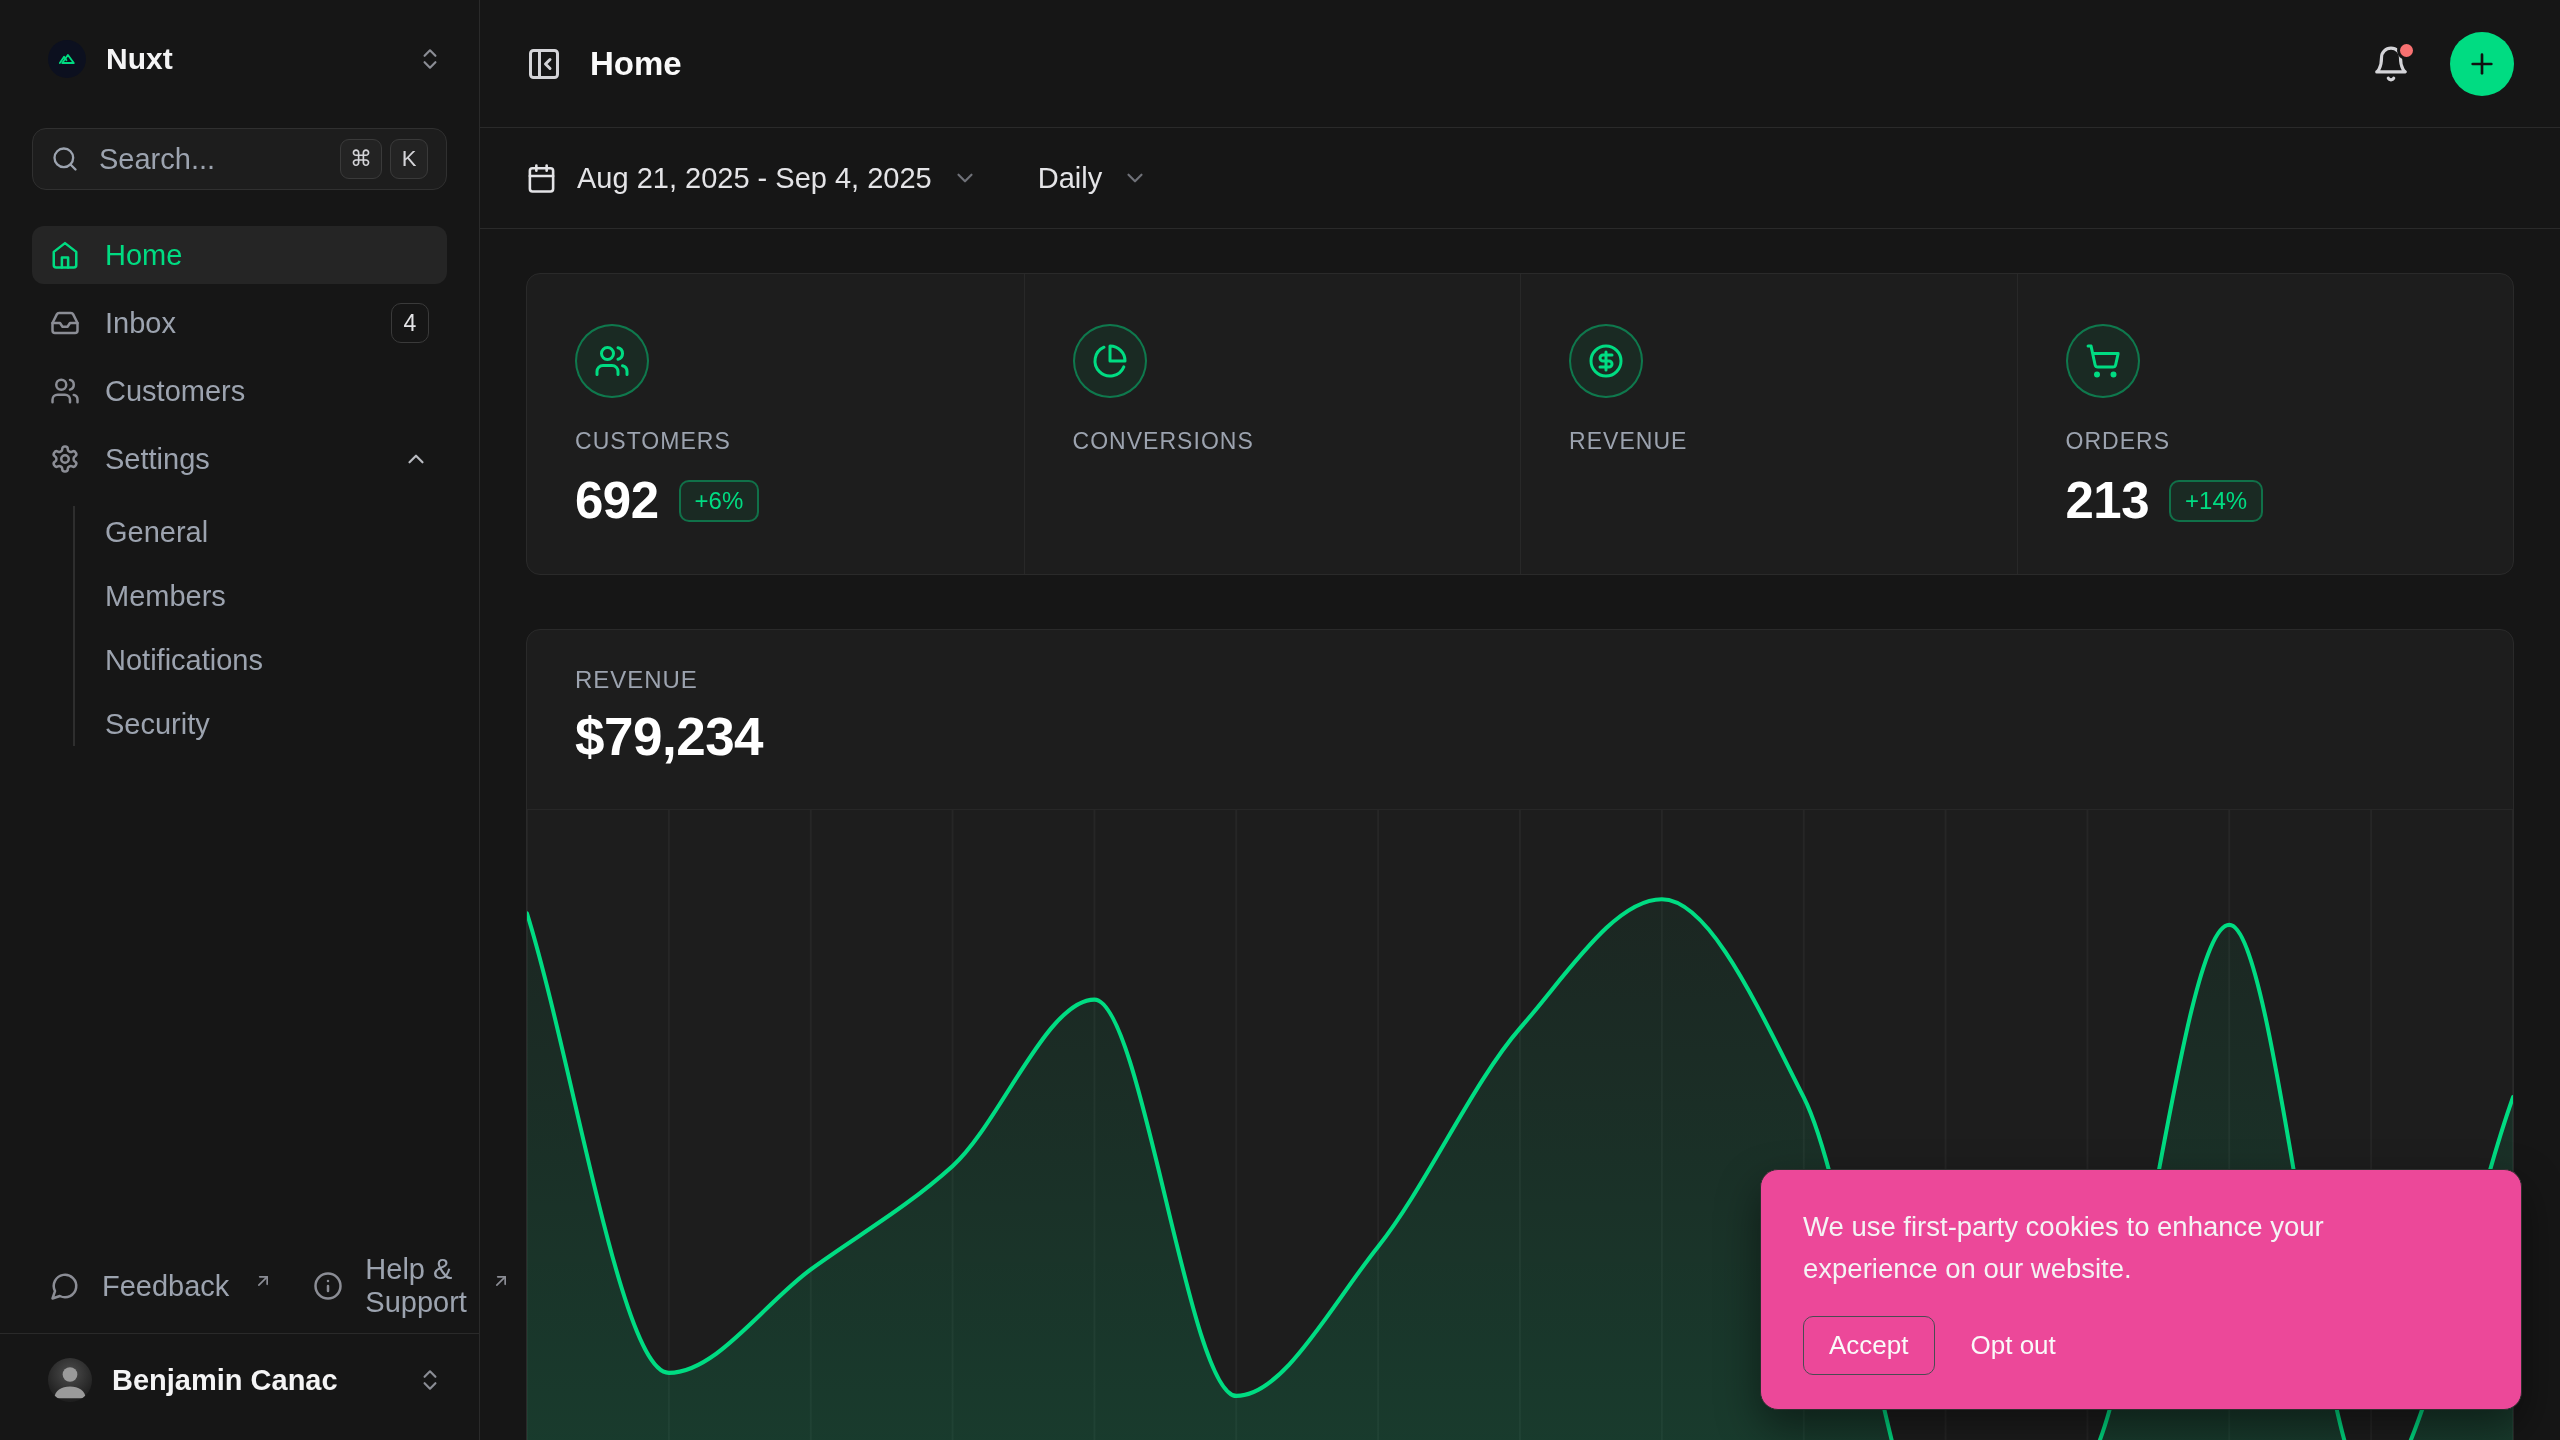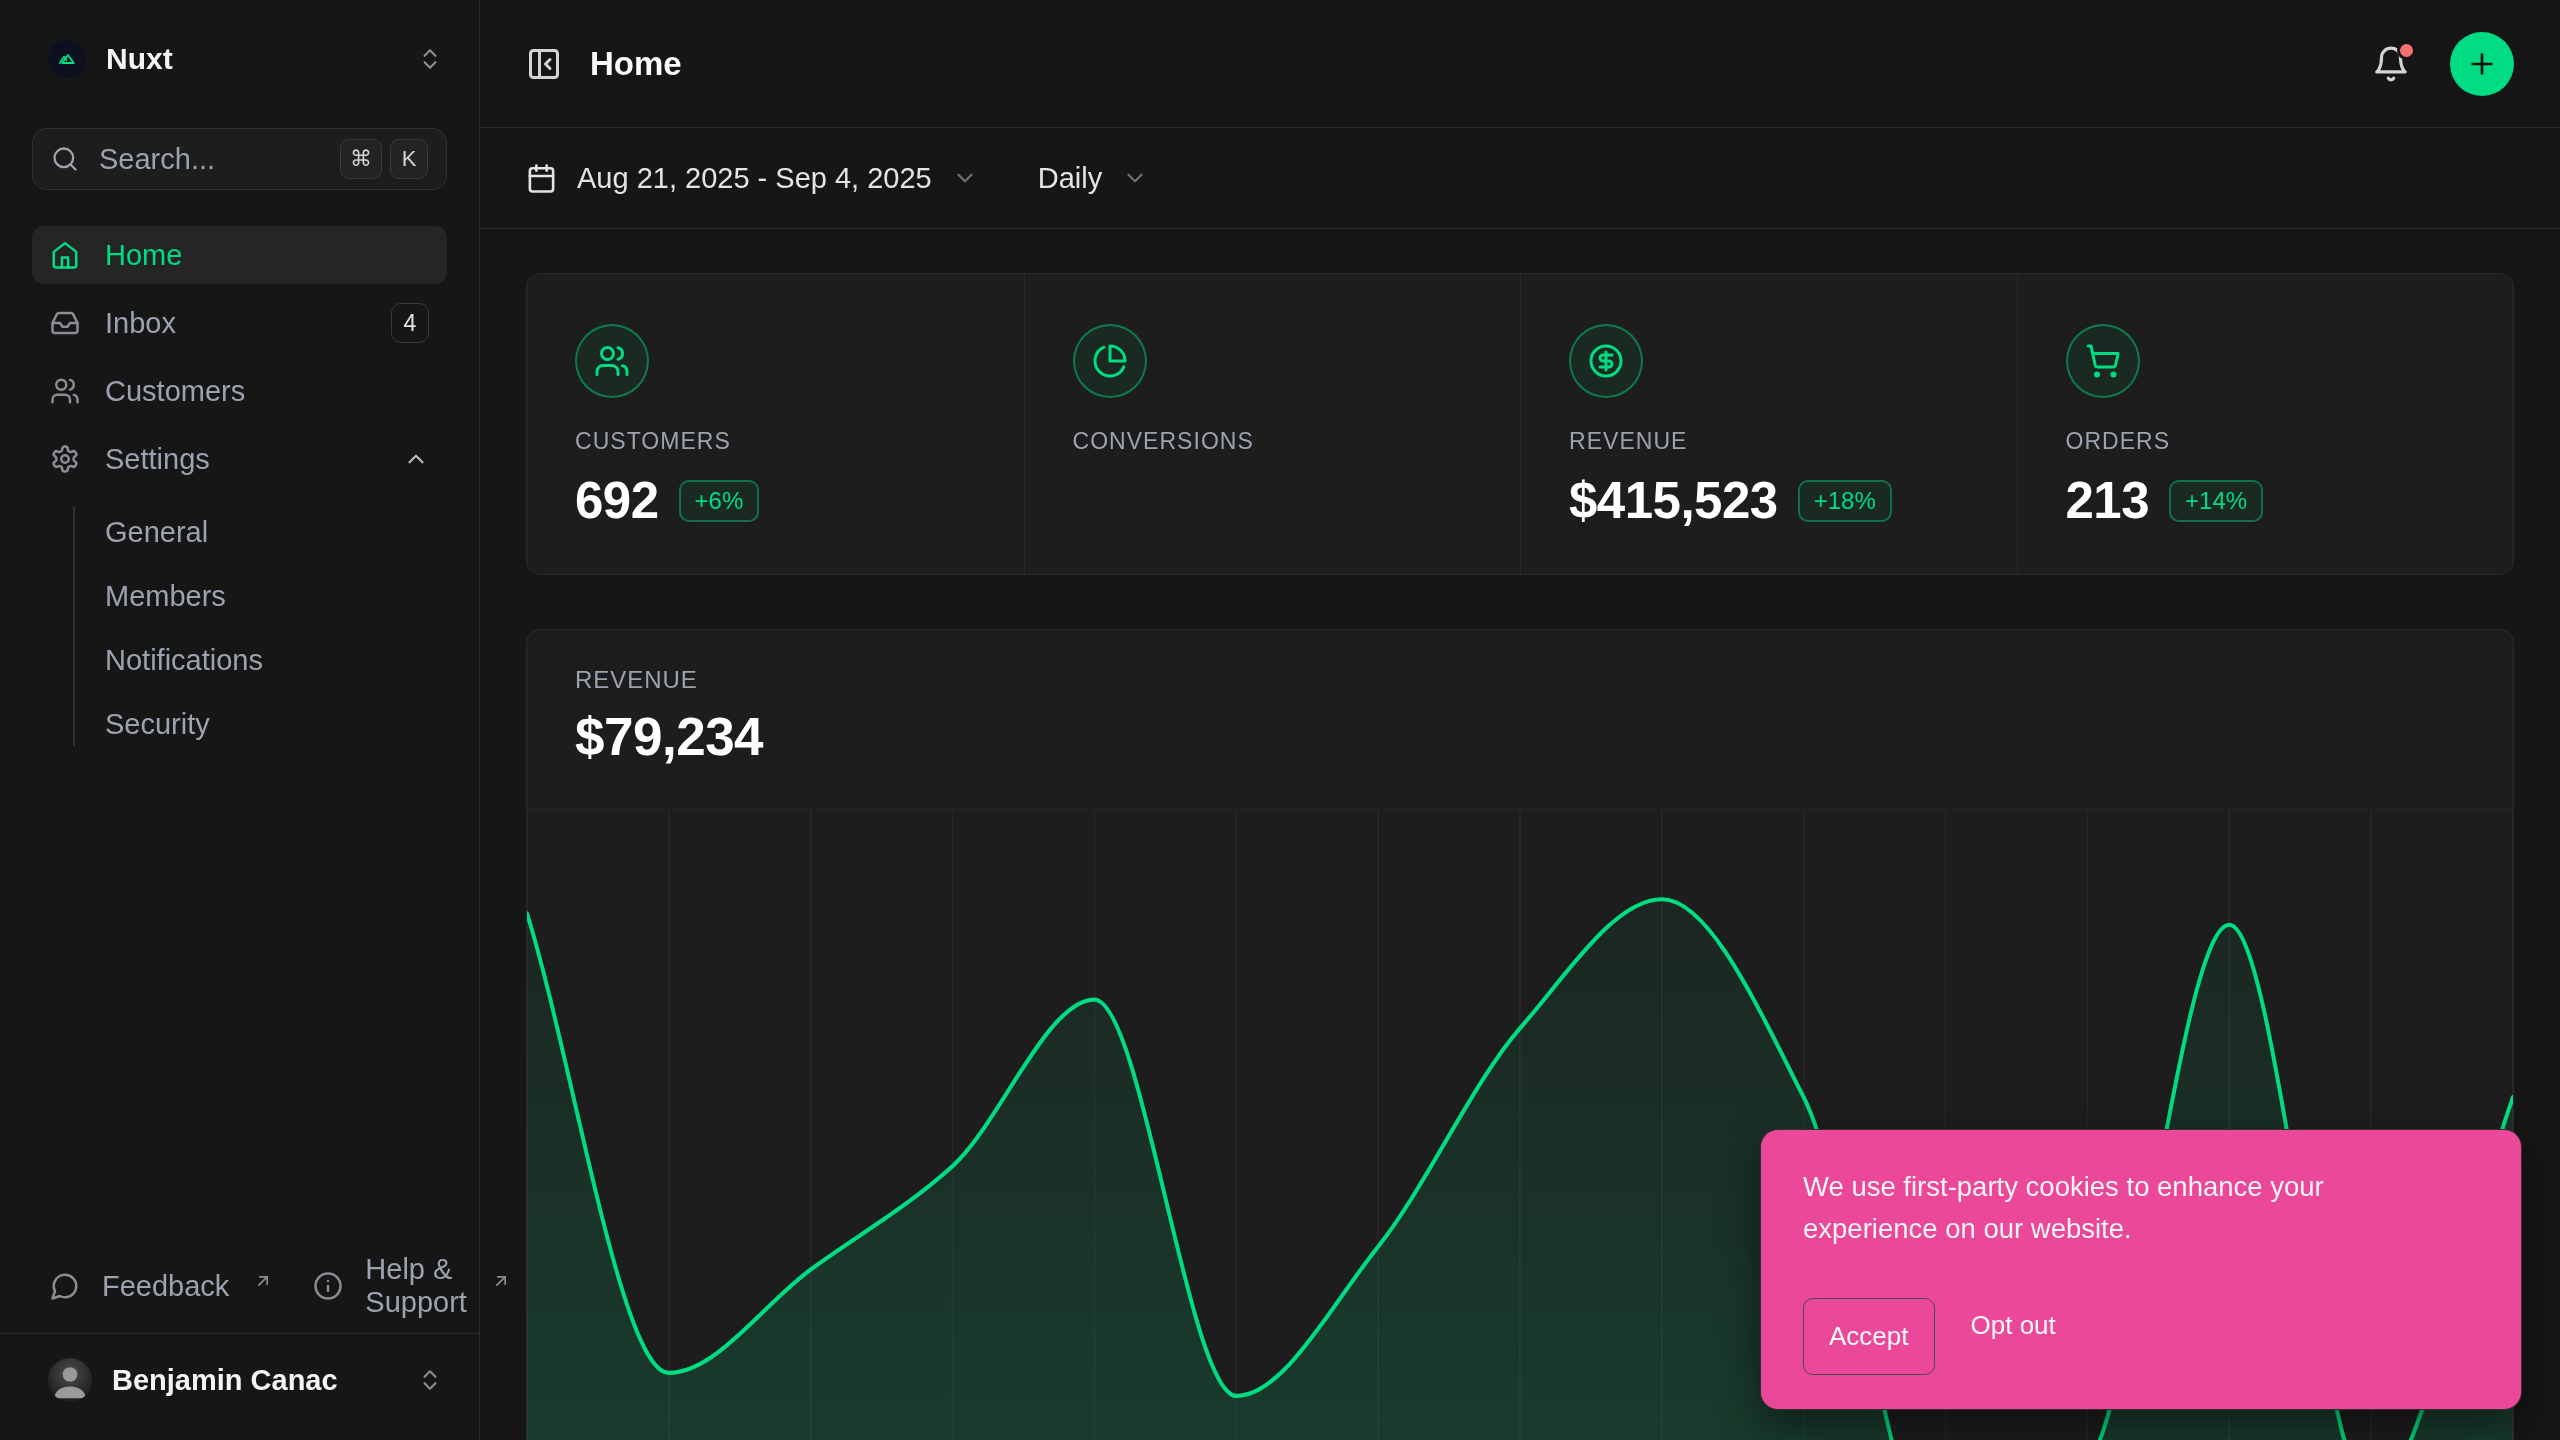--- a/index.html
+++ b/index.html
@@ -92,21 +92,21 @@
   .rev-value { margin-top:12px; font-size:53px; font-weight:700; color:#ffffff; letter-spacing:-0.5px; }
   .chart { margin-top:42px; border-top:1px solid #272727; flex:1; position:relative; }
   .chart svg { position:absolute; inset:0; width:100%; height:100%; }
 
   
   .cookie { position:fixed; right:38px; bottom:30px; width:762px; background:#ec4899; border:1px solid #2f2f2f;
             border-radius:18px; padding:36px 42px 34px; box-shadow:0 18px 44px rgba(0,0,0,.45); }
   .cookie .msg { font-size:27.5px; line-height:1.52; color:#f4f4f5; max-width:620px; }
   .cookie .actions { margin-top:26px; display:flex; align-items:center; gap:36px; }
   .btn-accept { font-family:inherit; font-size:26px; color:#fafafa; background:transparent; border:1px solid #4b4b52;
-                border-radius:10px; padding:22px 25px; cursor:pointer;margin-top:22px; }
+                border-radius:10px; padding:13px 25px; cursor:pointer; }
   .btn-optout { font-family:inherit; font-size:26px; color:#fafafa; background:none; border:none; cursor:pointer; }
 </style>
 </head>
 <body style="--accent: #00dc82; --dot: #f87171;">
 
 <aside class="sidebar">
   <div class="logo-row">
     <span class="logo-circle">
       <svg class="ic" width="22" height="22" viewBox="0 0 24 24" stroke-width="1.9">
         <path d="M4.2 16.4 L8.8 9.6 L11.4 13.4"></path>
@@ -333,24 +333,20 @@
 
       <div class="cell">
         <span class="stat-ic">
           <svg class="ic" width="36" height="36" viewBox="0 0 24 24">
               <circle cx="12" cy="12" r="10"></circle>
               <path d="M16 8h-6a2 2 0 1 0 0 4h4a2 2 0 1 1 0 4H8"></path>
               <path d="M12 18V6"></path>
             </svg>
         </span>
         <div class="stat-label">REVENUE</div>
-        <div class="vrow">
-          <span class="stat-value">$415,523</span>
-          <span class="delta">+18%</span>
-        </div>
       </div>
 
       <div class="cell">
         <span class="stat-ic">
           <svg class="ic" width="36" height="36" viewBox="0 0 24 24">
               <circle cx="8" cy="21" r="1"></circle>
               <circle cx="19" cy="21" r="1"></circle>
               <path d="M2.05 2.05h2l2.66 12.42a2 2 0 0 0 2 1.58h9.78a2 2 0 0 0 1.95-1.57l1.65-7.43H5.12"></path>
             </svg>
         </span>

